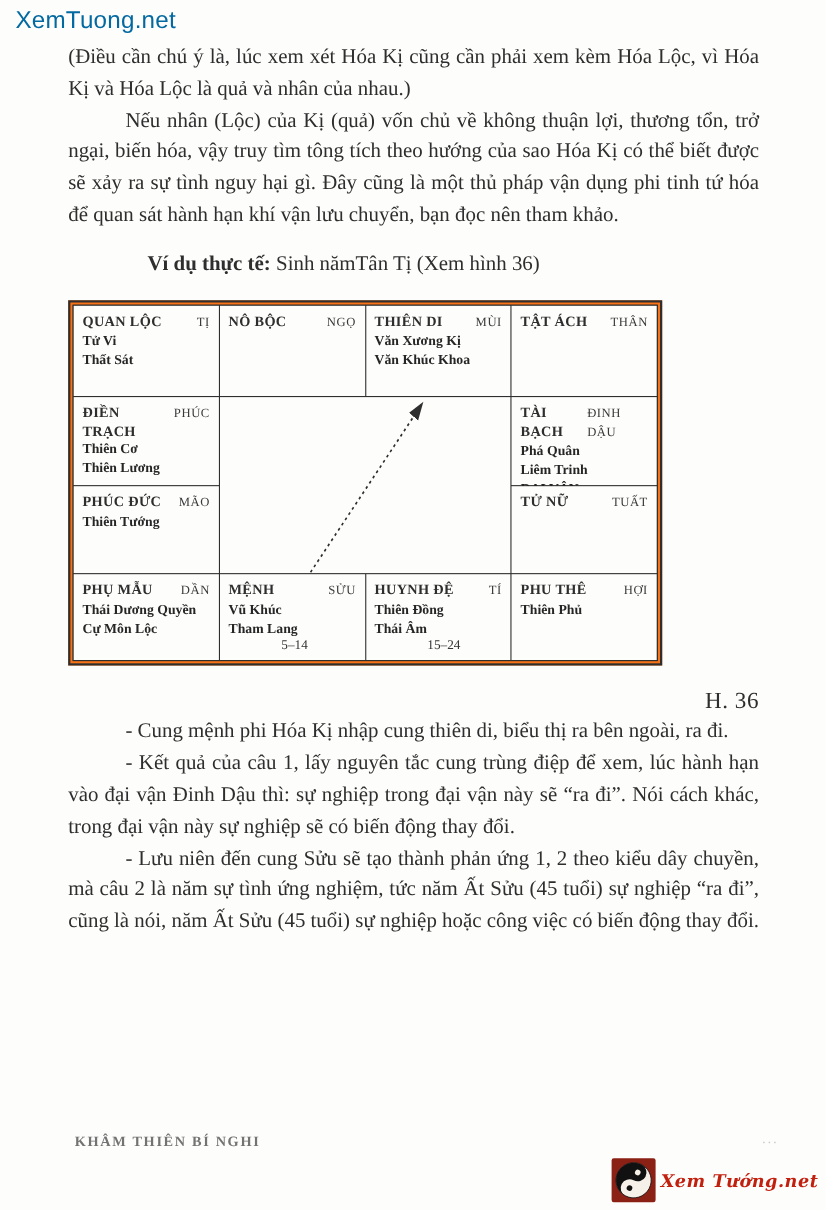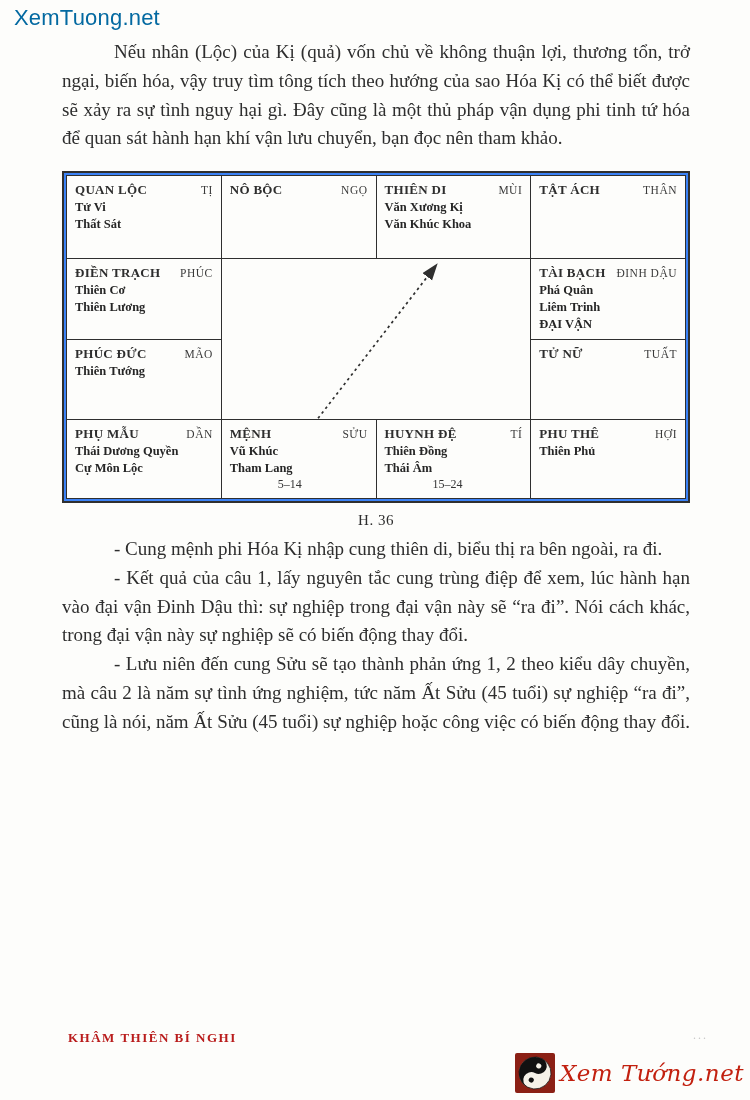--- a/index.html
+++ b/index.html
@@ -16,72 +16,74 @@
   .content{
     position:absolute;top:38px;left:62px;width:628px;
     font-size:19px;line-height:28.8px;text-align:justify;
   }
   .content p{margin:0;}
   p.indent{text-indent:52px;}
   p.example{margin-top:15px;text-indent:72px;text-align:left;}
   .bold{font-weight:bold;}
   
   .chart-outer{
-    margin-top:18px;width:628px;box-sizing:border-box;
-    border:2px solid #2f2f2f;padding:2px;background:#3b82f6;
+    margin-top:18px;width:540px;box-sizing:border-box;
+    border:2px solid #2f2f2f;padding:2px;background:#f97316;
   }
   .chart-grid{
     position:relative;display:grid;
     grid-template-columns:repeat(4,1fr);
     grid-template-rows:82px 80px 79px 78px;
     gap:1px;background:#2f2f2f;border:1px solid #2f2f2f;
   }
   .cell{
     background:#fdfdfb;position:relative;padding:5px 8px 4px 8px;
     font-size:12.5px;line-height:17px;text-align:left;
   }
   .cell-head{display:flex;justify-content:space-between;align-items:baseline;}
   .palace{font-weight:bold;font-size:13px;letter-spacing:0.3px;}
   .branch{font-size:11.5px;letter-spacing:0.5px;color:#3a3a3a;}
   .star{font-weight:bold;font-size:12.5px;color:#262626;}
   .age{position:absolute;left:8px;bottom:5px;font-size:12px;color:#333;margin-left:48px;}
   .center-cell{grid-row:2 / span 2;grid-column:2 / span 2;background:#fdfdfb;}
   .arrow-svg{position:absolute;inset:0;width:100%;height:100%;pointer-events:none;}
-  .caption{margin-top:3px;text-align:center;font-size:15px;letter-spacing:0.5px;}
+  .caption{margin-top:18px;text-align:right;font-size:21px;letter-spacing:0.5px;}
   .heading{margin-top:32px;text-indent:52px;font-weight:bold;text-align:left;}
   
   .footer-left{
     position:absolute;left:68px;top:1030px;
-    font-size:13px;font-weight:bold;letter-spacing:1.5px;color:#b91c1c;
+    font-size:13px;font-weight:bold;letter-spacing:1.5px;color:#737373;
   }
   .page-mark{
     position:absolute;right:42px;top:1028px;
     font-size:12px;color:#c9c9c9;letter-spacing:2px;
   }
   .site-logo{
     position:absolute;right:6px;top:1053px;
     display:flex;align-items:center;gap:5px;
   }
   .yy-box{
     width:40px;height:40px;background:#8b2015;border-radius:2px;
     display:flex;align-items:center;justify-content:center;
   }
   .yy-box svg{transform:rotate(28deg);}
   .logo-script{
-    font-family:"DejaVu Serif", serif;font-style:italic;font-weight:normal;
-    font-size:23px;color:#c2200f;letter-spacing:0.5px;
+    font-family:"DejaVu Serif", serif;font-style:italic;font-weight:bold;
+    font-size:16px;color:#c2200f;letter-spacing:0.5px;
   }
 </style>
 </head>
 <body>
 
 <div class="watermark">XemTuong.net</div>
 
 <div class="content">
+  <p>(Điều cần chú ý là, lúc xem xét Hóa Kị cũng cần phải xem kèm Hóa Lộc, vì Hóa Kị và Hóa Lộc là quả và nhân của nhau.)</p>
   <p class="indent">Nếu nhân (Lộc) của Kị (quả) vốn chủ về không thuận lợi, thương tổn, trở ngại, biến hóa, vậy truy tìm tông tích theo hướng của sao Hóa Kị có thể biết được sẽ xảy ra sự tình nguy hại gì. Đây cũng là một thủ pháp vận dụng phi tinh tứ hóa để quan sát hành hạn khí vận lưu chuyển, bạn đọc nên tham khảo.</p>
+  <p class="example"><span class="bold">Ví dụ thực tế:</span><span> Sinh nămTân Tị (Xem hình 36)</span></p>
 
   <div class="chart-outer">
     <div class="chart-grid">
       <div class="cell center-cell"></div>
       <svg class="arrow-svg" viewBox="0 0 617 322" preserveAspectRatio="none">
         <defs>
           <marker id="ah" markerWidth="11" markerHeight="9" refX="8" refY="3.5" orient="auto">
             <path d="M0,0 L10,3.5 L0,7 z" fill="#2f2f2f"></path>
           </marker>
         </defs>

